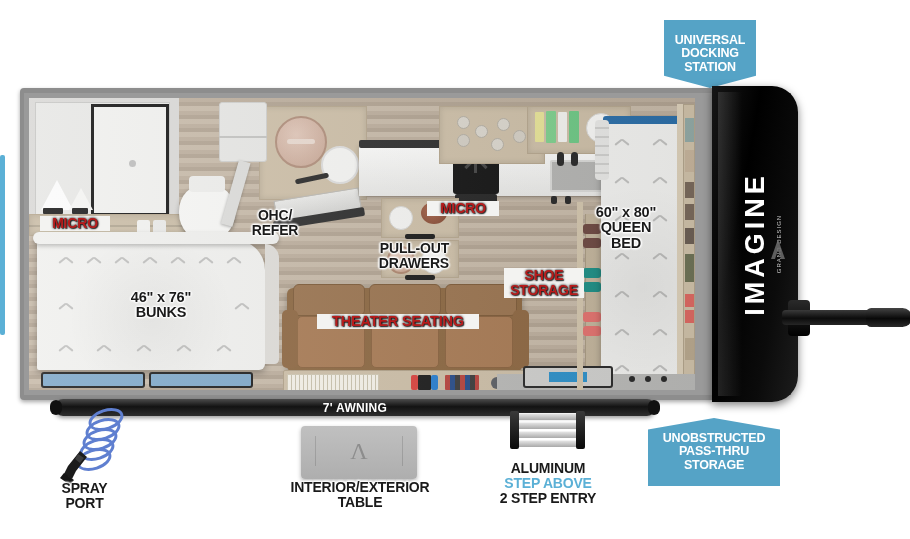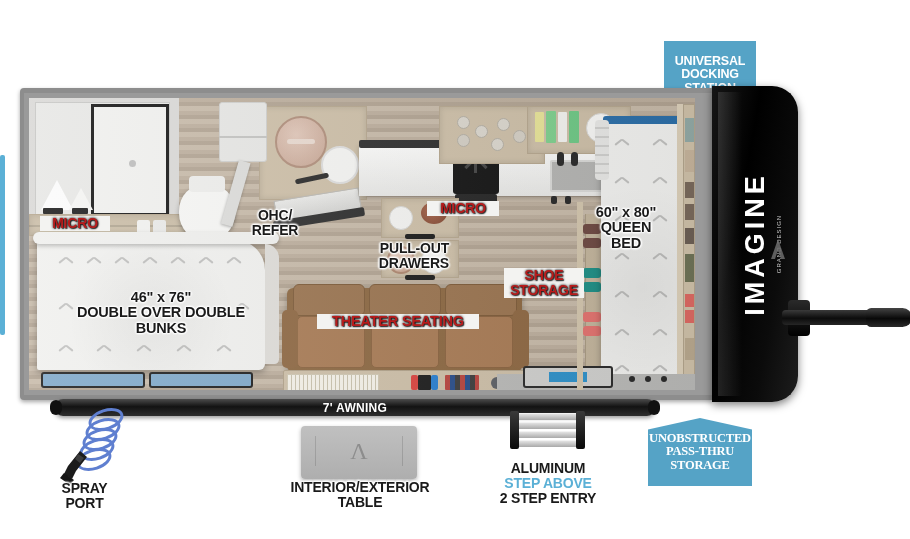--- a/index.html
+++ b/index.html
@@ -13,21 +13,21 @@
   .lbl{position:absolute;color:#1a1a1a;font-weight:bold;text-align:center;
        line-height:1.06;letter-spacing:-0.2px;
        text-shadow:0 0 3px #fff,0 0 3px #fff,0 0 2px #fff,1px 0 2px #fff,-1px 0 2px #fff,0 1px 2px #fff,0 -1px 2px #fff;}
   .lbl.white{color:#b91c1c;text-shadow:0 0 3px rgba(0,0,0,.75),0 0 2px rgba(0,0,0,.6),1px 1px 1px rgba(0,0,0,.7);}
 
   
   .badge{position:absolute;background:#55a3c6;color:#fff;font-weight:bold;
          text-align:center;line-height:1.08;display:flex;align-items:center;
          justify-content:center;letter-spacing:-0.2px;}
   .badge span{display:block;padding:0 3px;}
-  .badge.down{clip-path:polygon(0 0,100% 0,100% 82%,50% 100%,0 82%);margin-top:21px;}
+  .badge.down{clip-path:polygon(0 0,100% 0,100% 82%,50% 100%,0 82%);}
   .badge.up{clip-path:polygon(50% 0,100% 17%,100% 100%,0 100%,0 17%);}
 
   
   #trailer{position:absolute;left:20px;top:88px;width:775px;height:312px;}
   .shell{position:absolute;left:0;top:0;width:693px;height:312px;
          background:#8d8d8d;border-radius:4px 0 0 4px;
          box-shadow:0 2px 4px rgba(0,0,0,.35);}
   .shell-in{position:absolute;left:4px;top:5px;right:4px;bottom:5px;background:#9a9a9a;}
   .floor{position:absolute;left:9px;top:10px;width:666px;height:292px;
          background:
@@ -110,21 +110,21 @@
 <div id="stage">
 
   <div class="badge down" style="left:664px;top:20px;width:92px;height:68px;font-size:12.5px;">
     <div>
       <span>UNIVERSAL</span>
       <span>DOCKING</span>
       <span>STATION</span>
     </div>
   </div>
 
-  <div class="badge up" style="left:648px;top:418px;width:104px;height:68px;font-size:12.5px;font-family:Liberation Serif, serif;">
+  <div class="badge up" style="left:648px;top:418px;width:132px;height:68px;font-size:12.5px;">
     <div>
       <span>UNOBSTRUCTED</span>
       <span>PASS-THRU</span>
       <span>STORAGE</span>
     </div>
   </div>
 
   <div class="abs" style="left:0;top:155px;width:5px;height:180px;background:#5bb0d6;border-radius:2px;"></div>
 
   <div id="trailer">
@@ -374,21 +374,20 @@
 
   <div class="lbl white" style="left:427px;top:201px;width:72px;font-size:14px;">MICRO</div>
 
   <div class="lbl" style="left:335px;top:241px;width:114px;font-size:14px;text-align:right;">
     <div>PULL-OUT</div>
     <div>DRAWERS</div>
   </div>
 
   <div class="lbl" style="left:63px;top:290px;width:196px;font-size:14.5px;">
     <div>46" x 76"</div>
-    <div>DOUBLE OVER DOUBLE</div>
     <div>BUNKS</div>
   </div>
 
   <div class="lbl white" style="left:317px;top:314px;width:162px;font-size:14.5px;">THEATER SEATING</div>
 
   <div class="lbl white" style="left:504px;top:268px;width:80px;font-size:14px;">
     <div>SHOE</div>
     <div>STORAGE</div>
   </div>
 

